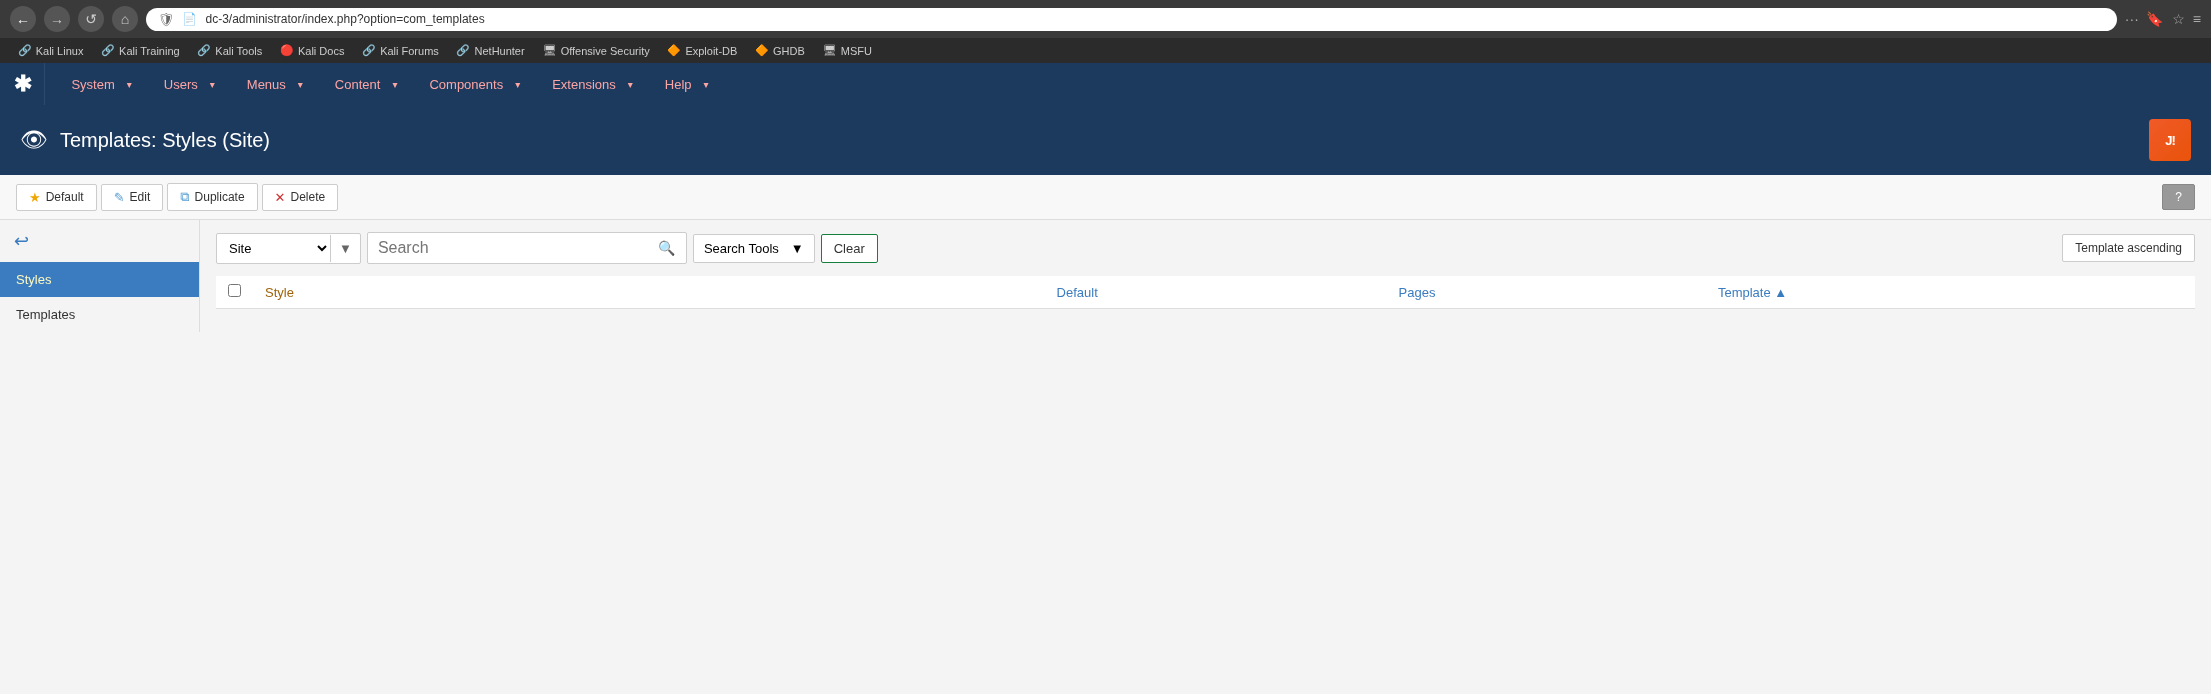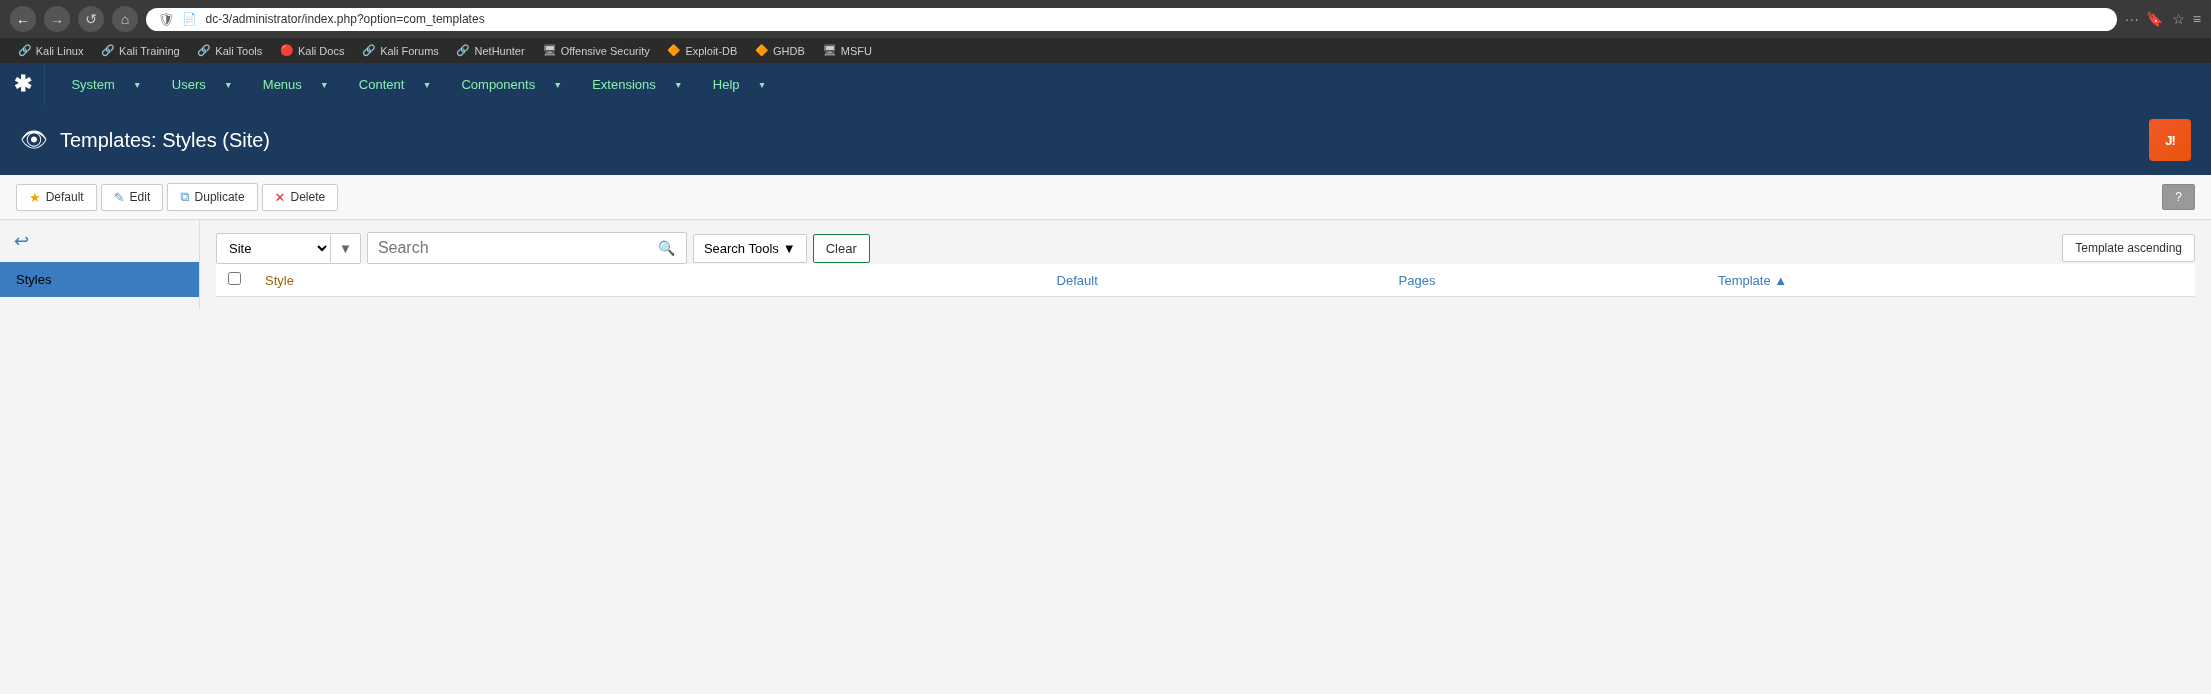--- a/index.html
+++ b/index.html
@@ -70,27 +70,27 @@
     }
     .joomla-logo {
       color: #fff;
       font-size: 22px;
       font-weight: bold;
       padding: 8px 12px 8px 4px;
       border-right: 1px solid #2a4a6e;
       margin-right: 8px;
     }
     .nav-item {
-      color: #86efac;
+      color: #fca5a5;
       padding: 12px 14px;
       cursor: pointer;
       font-size: 13px;
       display: flex;
       align-items: center;
-      gap: 20px;
+      gap: 12px;
     }
     .nav-caret { font-size: 10px; }
 
     
     .page-header {
       background: #1c3a5e;
       padding: 14px 20px;
       display: flex;
       align-items: center;
       gap: 12px;
@@ -154,37 +154,38 @@
       font-size: 18px;
       cursor: pointer;
     }
     .sidebar-item {
       padding: 10px 16px;
       cursor: pointer;
       font-size: 13px;
     }
     .sidebar-item.active {
       background: #3a7cbf;
-      color: #000000;
+      color: #fef9c3;
     }
     .sidebar-item:not(.active) {
       color: #333;
     }
 
     
     .content-area {
       flex: 1;
       padding: 12px 16px;
     }
 
     
     .filter-bar {
       display: flex;
       align-items: center;
       gap: 6px;
+      margin-bottom: 12px;
       justify-content: flex-end;
     }
     .filter-select-wrap {
       display: flex;
       align-items: center;
       border: 1px solid #ccc;
       background: #fff;
       border-radius: 2px;
     }
     .filter-select {
@@ -227,21 +228,21 @@
       font-size: 14px;
     }
     .search-tools-btn {
       background: #fff;
       border: 1px solid #ccc;
       padding: 6px 10px;
       cursor: pointer;
       font-size: 13px;
       display: flex;
       align-items: center;
-      gap: 4px;
+      gap: 12px;
       border-radius: 2px;
     }
     .clear-btn {
       background: #fff;
       border: 1px solid #15803d;
       padding: 6px 12px;
       cursor: pointer;
       font-size: 13px;
       border-radius: 2px;
       color: #333;
@@ -428,20 +429,23 @@
     <span>?</span>
   </button>
 </div>
 
 <div class="main-content">
 
   <div class="sidebar">
     <div class="sidebar-back">↩</div>
     <div class="sidebar-item active">
       <span>Styles</span>
+    </div>
+    <div class="sidebar-item">
+      <span>Templates</span>
     </div>
   </div>
 
   <div class="content-area">
 
     <div class="filter-bar">
       <div class="filter-select-wrap">
         <select class="filter-select">
           <option>Site</option>
           <option>Administrator</option>

